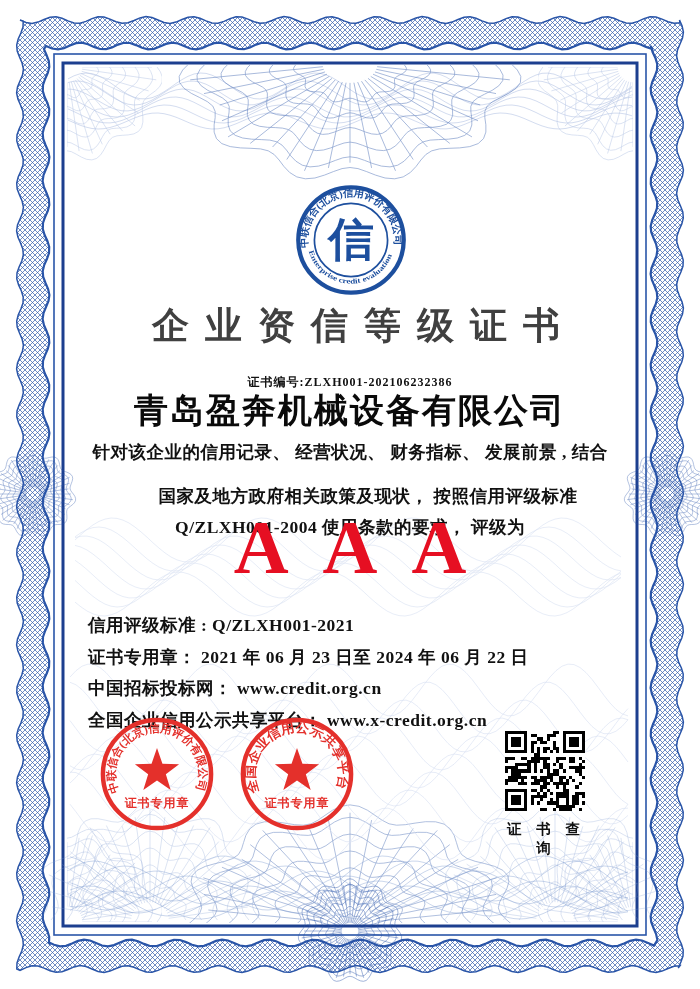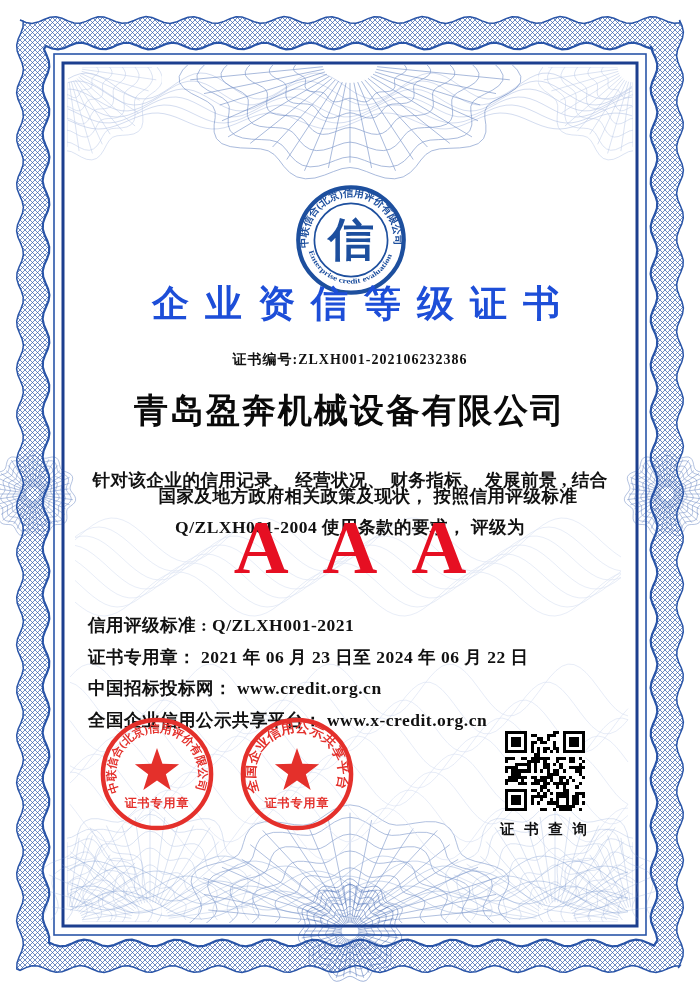--- a/index.html
+++ b/index.html
@@ -4,34 +4,34 @@
 <style>
   html,body{margin:0;padding:0;background:#e8e8e8;}
   #page{
     position:relative;width:700px;height:989px;background:#ffffff;
     overflow:hidden;margin:0 auto;
     font-family:"Liberation Serif","DejaVu Serif",serif;color:#111;
   }
   #deco{position:absolute;left:0;top:0;z-index:0;}
   .abs{position:absolute;left:0;right:0;text-align:center;z-index:2;}
   #logo-wrap{position:absolute;left:294px;top:183px;width:114px;height:114px;z-index:2;}
-  .title{top:279px;font-size:37px;font-weight:bold;letter-spacing:16px;padding-left:28px;color:#1d4ed8;}
+  .title{top:301px;font-size:37px;font-weight:bold;letter-spacing:16px;padding-left:28px;color:#404040;}
   .subtitle{top:331px;font-size:21px;font-weight:bold;}
-  .certno{top:351px;font-size:14px;font-weight:bold;letter-spacing:1px;}
+  .certno{top:374px;font-size:12px;font-weight:bold;letter-spacing:1px;}
   .company{top:388px;font-size:34px;font-weight:bold;letter-spacing:2px;
     font-family:"Liberation Sans","DejaVu Sans",sans-serif;color:#0a0a0a;}
   .bodyline{font-size:17.5px;font-weight:bold;letter-spacing:.5px;}
-  .bl1{top:468px;} .bl2{top:484px;padding-left:36px;} .bl3{top:515px;}
+  .bl1{top:440px;} .bl2{top:484px;padding-left:36px;} .bl3{top:515px;}
   .rating{top:504px;font-size:76px;font-weight:bold;color:#e60f22;letter-spacing:34px;padding-left:34px;}
   .details{position:absolute;left:88px;top:610px;z-index:2;}
   .dline{font-size:17.5px;font-weight:bold;height:31.5px;line-height:31.5px;letter-spacing:.5px;}
   .seal{position:absolute;z-index:3;width:118px;height:118px;}
   #seal-0{left:98px;top:715px;}
   #seal-1{left:238px;top:715px;}
-  #qr-block{position:absolute;left:495px;top:731px;width:100px;z-index:2;text-align:center;}
+  #qr-block{position:absolute;left:495px;top:731px;width:100px;z-index:2;text-align:center;font-family:Liberation Mono, monospace;}
   #qr-svg{width:80px;height:80px;margin-left:10px;display:block;background:#fff;}
   .qr-caption{margin-top:9px;font-size:14.5px;font-weight:bold;letter-spacing:3px;}
   .footer{top:845px;font-size:15.5px;font-weight:bold;letter-spacing:1px;z-index:4;}
   svg text{font-family:"Liberation Serif","DejaVu Serif",serif;}
 </style>
 </head>
 <body>
 
 <div id="page">
 

